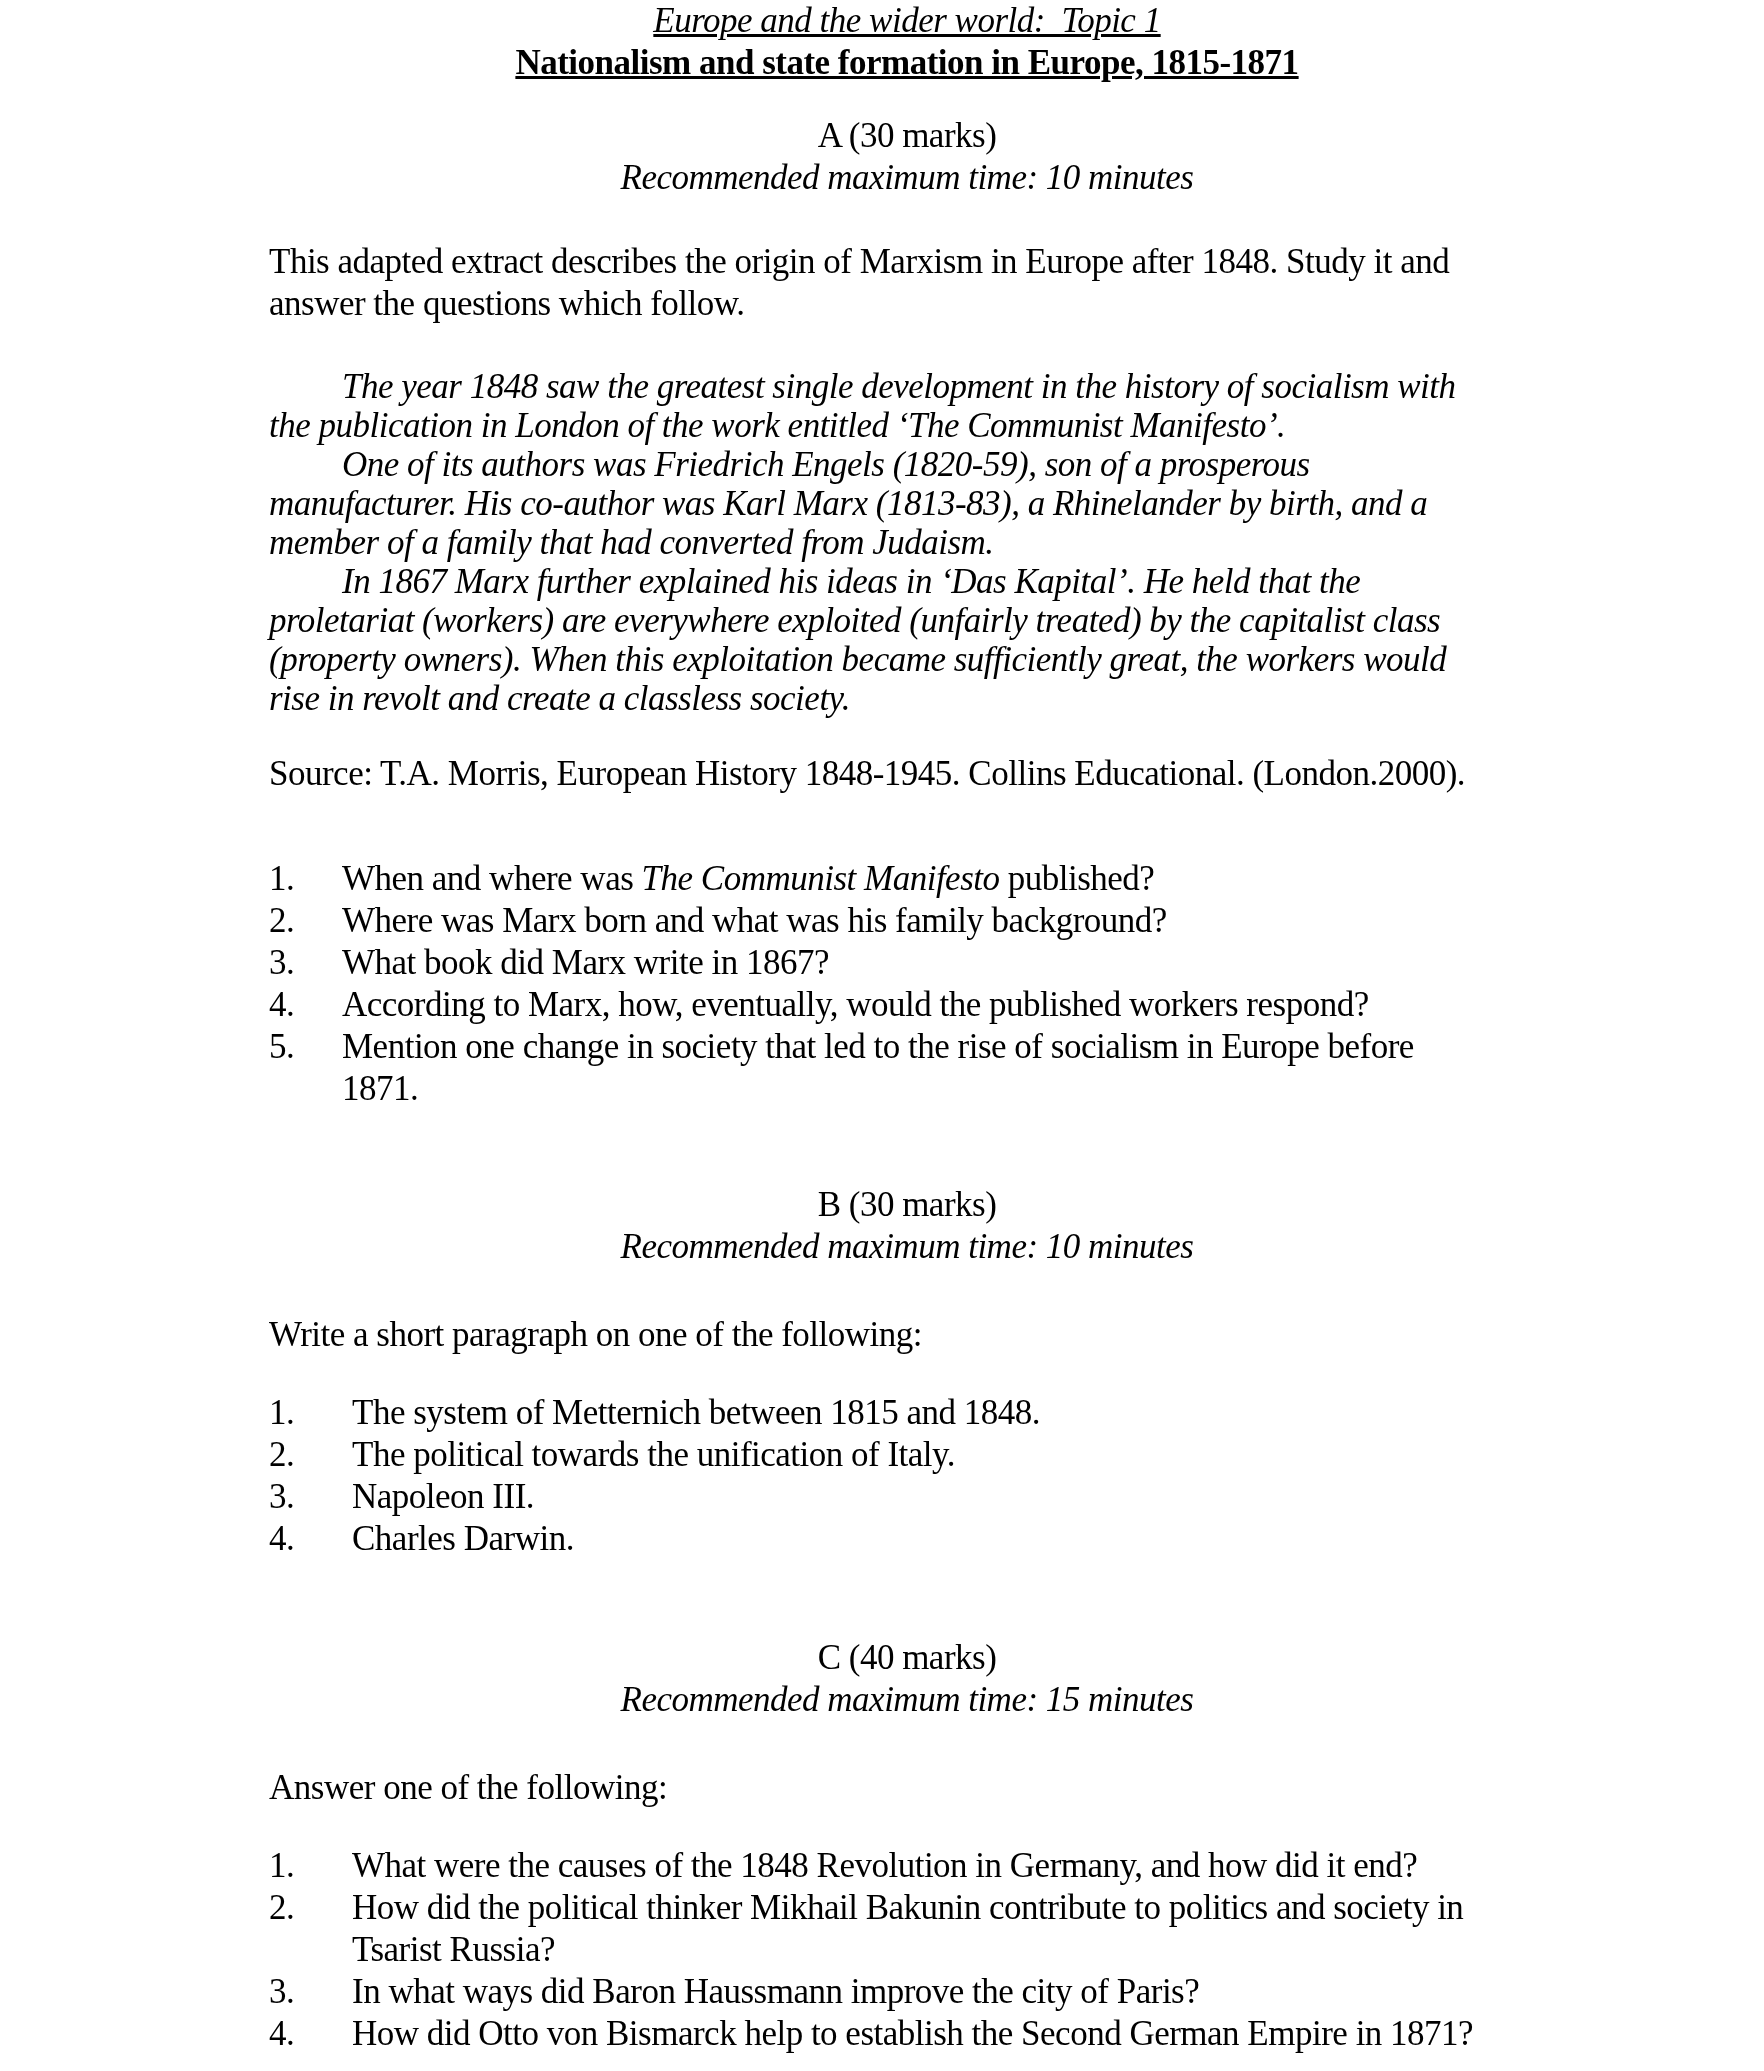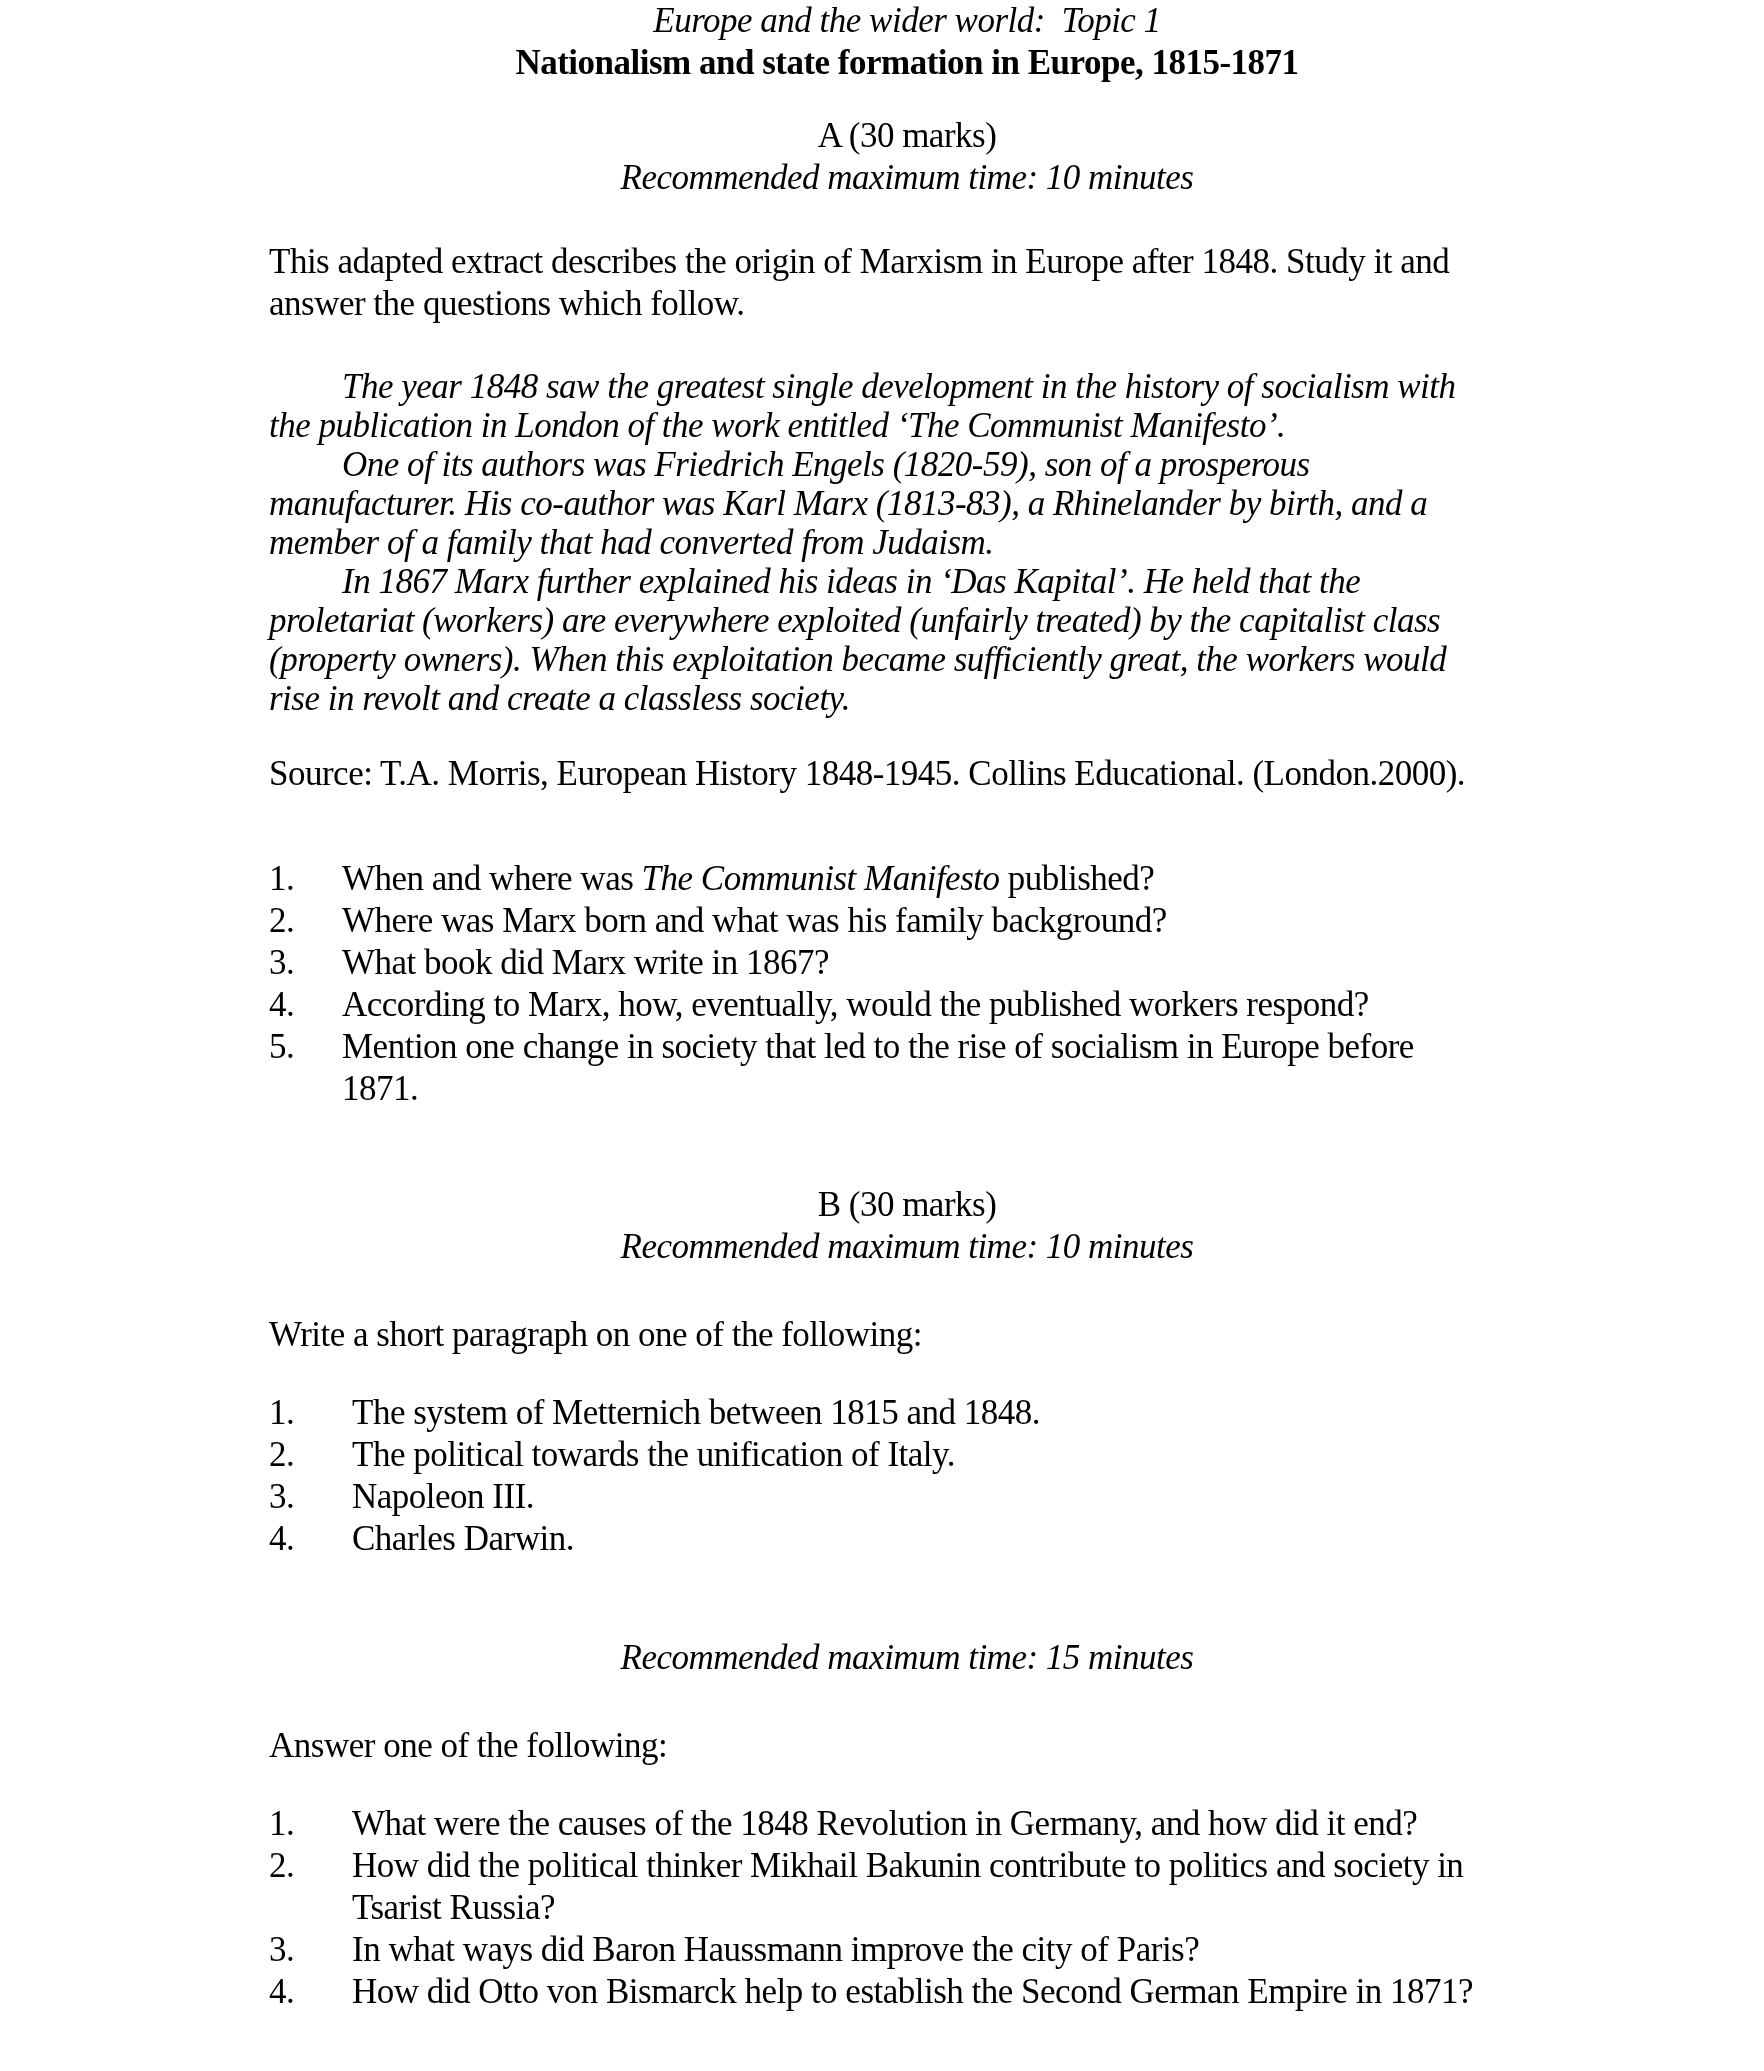--- a/index.html
+++ b/index.html
@@ -18,21 +18,21 @@
   .content {
     margin-left: 269px;
     width: 1276px;
   }
   .ml { white-space: pre-line; }
   .wide { width: 1456px; }
   .centered { text-align: center; }
   .italic { font-style: italic; }
   .bold { font-weight: normal; }
 
-  .doc-header { padding-top: 0; }
+  .doc-header { padding-top: 0; text-decoration: underline; }
   .topic-line { font-style: italic; }
   .doc-title { font-weight: bold; }
 
   .section-head-a { margin-top: 31px; }
   .section-head-b { margin-top: 74px; }
   .section-head-c { margin-top: 77px; }
   .time-note { font-style: italic; }
 
   .intro { margin-top: 42px; }
 
@@ -127,20 +127,21 @@
         <span class="qnum qnum-bc">3.</span>
         <span class="qtext ml">Napoleon III.</span>
       </div>
       <div class="qrow">
         <span class="qnum qnum-bc">4.</span>
         <span class="qtext ml">Charles Darwin.</span>
       </div>
     </div>
 
     <div class="section-head-c centered">
+      <div>C (40 marks)</div>
       <div class="time-note">Recommended maximum time: 15 minutes</div>
     </div>
 
     <div class="prompt wide"><span>Answer </span><span class="bold">one</span><span> of the following:</span></div>
 
     <div class="qlist">
       <div class="qrow">
         <span class="qnum qnum-bc">1.</span>
         <span class="qtext ml">What were the causes of the 1848 Revolution in Germany, and how did it end?</span>
       </div>

